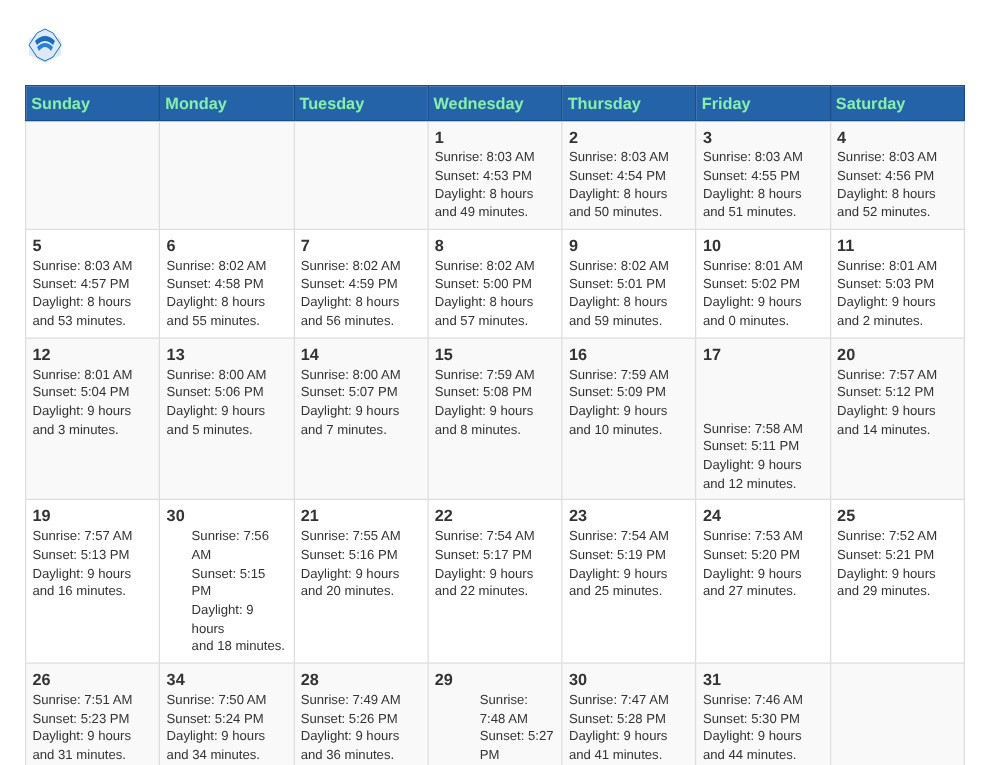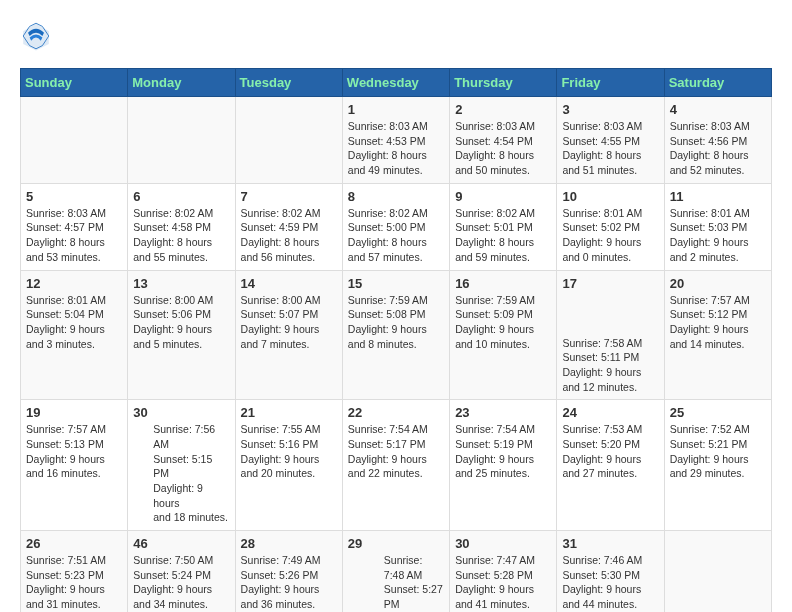--- a/index.html
+++ b/index.html
@@ -320,21 +320,21 @@
       </tr>
       <tr>
         <td>
           <span class="day-number">26</span>
           <div class="cell-content" style="white-space: pre-line;">Sunrise: 7:51 AM
 Sunset: 5:23 PM
 Daylight: 9 hours
 and 31 minutes.</div>
         </td>
         <td>
-          <span class="day-number">46</span>
+          <span class="day-number">34</span>
           <div class="cell-content" style="white-space: pre-line;">Sunrise: 7:50 AM
 Sunset: 5:24 PM
 Daylight: 9 hours
 and 34 minutes.</div>
         </td>
         <td>
           <span class="day-number">28</span>
           <div class="cell-content" style="white-space: pre-line;">Sunrise: 7:49 AM
 Sunset: 5:26 PM
 Daylight: 9 hours

